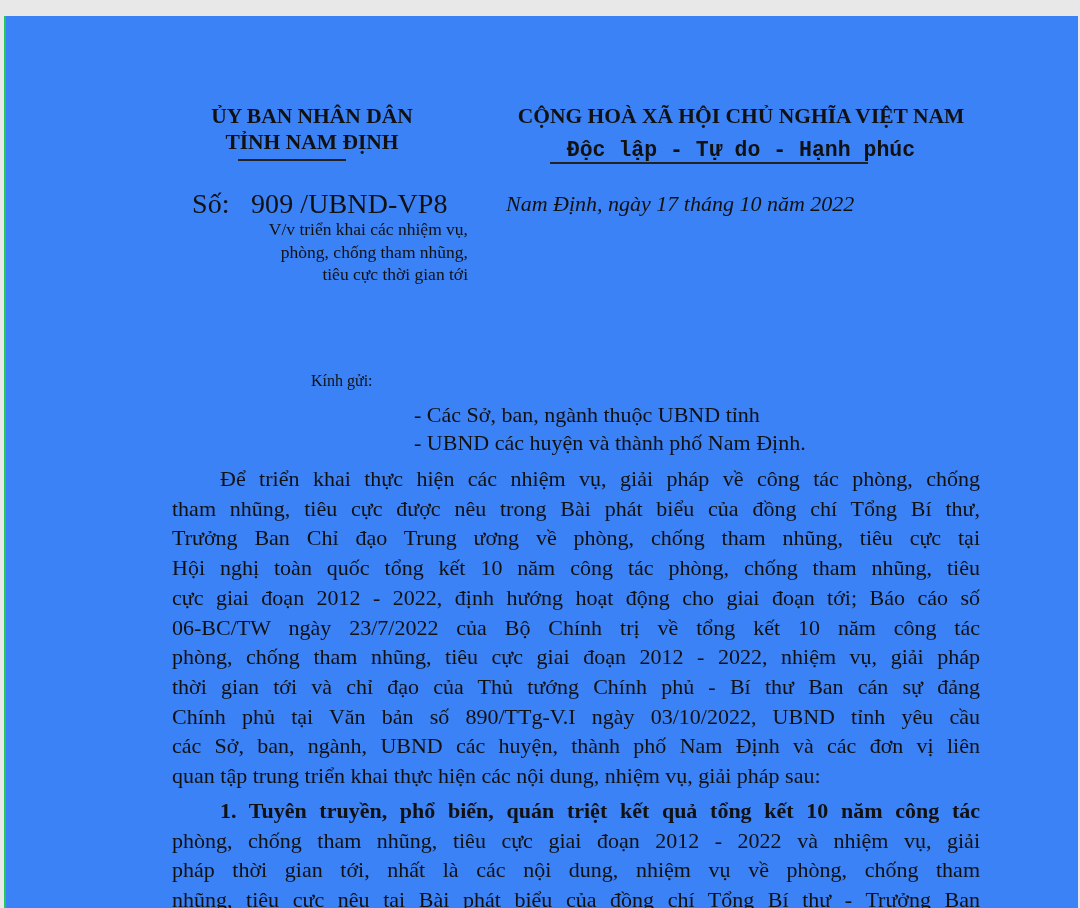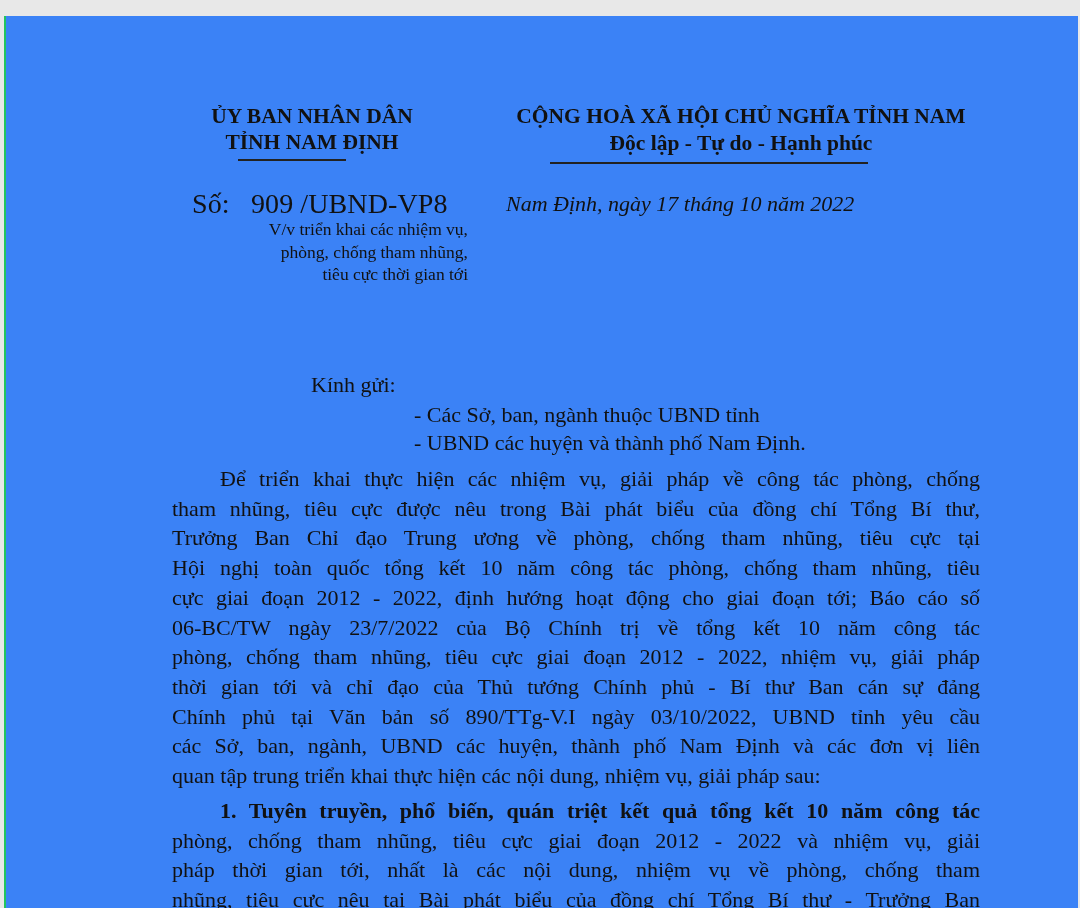--- a/index.html
+++ b/index.html
@@ -15,21 +15,21 @@
     background: #3b82f6;
     border-left: 2px solid #22c55e;
   }
   .abs { position: absolute; white-space: nowrap; }
   .hdr-left { left: 150px; width: 312px; text-align: center; font-weight: bold; font-size: 21.5px; line-height: 28px; }
   .hdr-right { left: 420px; width: 630px; text-align: center; font-weight: bold; font-size: 21.5px; line-height: 28px; }
   .rule { position: absolute; height: 1.5px; background: #222; }
   .so { left: 186px; top: 172px; font-size: 28px; letter-spacing: 0.1px; }
   .vv { left: 150px; width: 312px; text-align: right; font-size: 17.5px; line-height: 22.5px; top: 202px; white-space: normal; }
   .date { left: 500px; top: 175px; font-size: 22px; font-style: italic; }
-  .kg { left: 305px; top: 356px; font-size: 22px; }
+  .kg { left: 305px; top: 356px; font-size: 16px; }
   .recip { left: 408px; font-size: 22px; }
   .body-text {
     position: absolute; left: 166px; width: 808px;
     font-size: 22px; line-height: 29.7px; text-align: justify;
     text-align-last: left;
   }
   .body-text .ln { display: block; text-align: justify; text-align-last: justify; white-space: nowrap; }
   .body-text .ln.last { text-align-last: left; }
 </style>
 </head>
@@ -42,22 +42,22 @@
   <div class="rule" style="left:232px; top:143px; width:108px;"></div>
 
   <div class="abs so" style="white-space:pre;">Số:   909 /UBND-VP8</div>
 
   <div class="abs vv">
     <div>V/v triển khai các nhiệm vụ,</div>
     <div>phòng, chống tham nhũng,</div>
     <div>tiêu cực thời gian tới</div>
   </div>
 
-  <div class="abs hdr-right" style="top:86px;">CỘNG HOÀ XÃ HỘI CHỦ NGHĨA TỈNH NAM</div>
-  <div class="abs hdr-right" style="top:113px;">Độc lập - Tự do - Hạnh phúc</div>
+  <div class="abs hdr-right" style="top:86px;">CỘNG HOÀ XÃ HỘI CHỦ NGHĨA VIỆT NAM</div>
+  <div class="abs hdr-right" style="top:120px;font-family:Liberation Mono, monospace;">Độc lập - Tự do - Hạnh phúc</div>
   <div class="rule" style="left:544px; top:146px; width:318px;"></div>
 
   <div class="abs date">Nam Định, ngày 17 tháng 10 năm 2022</div>
 
   <div class="abs kg">Kính gửi:</div>
   <div class="abs recip" style="top:386px;">- Các Sở, ban, ngành thuộc UBND tỉnh</div>
   <div class="abs recip" style="top:414px;">- UBND các huyện và thành phố Nam Định.</div>
 
   <div class="body-text" style="top:448px;">
     <span class="ln" style="padding-left:48px;">Để triển khai thực hiện các nhiệm vụ, giải pháp về công tác phòng, chống</span>

